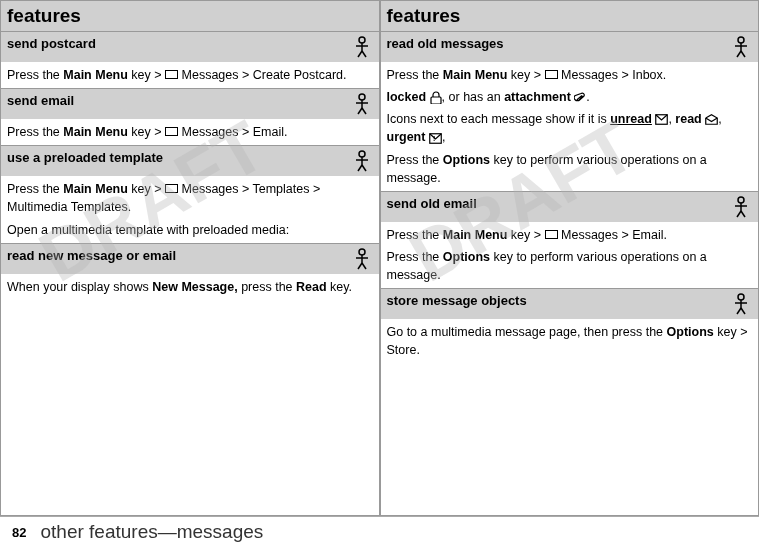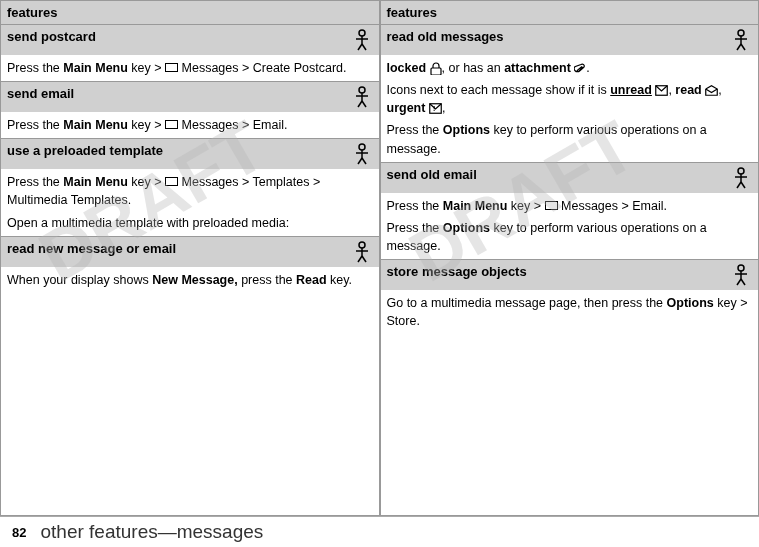--- a/index.html
+++ b/index.html
@@ -36,21 +36,21 @@
 
     .column + .column {
       border-left: none;
     }
 
     .col-header {
       background: #d0d0d0;
       border-bottom: 1px solid #999;
       padding: 4px 6px;
       font-weight: bold;
-      font-size: 13px;
+      font-size: 19px;
     }
 
     .section {
       border-bottom: 1px solid #999;
       position: relative;
     }
 
     .section-header {
       background: #d0d0d0;
       padding: 4px 6px 4px 6px;
@@ -248,20 +248,21 @@
             <svg viewBox="0 0 22 22" xmlns="http://www.w3.org/2000/svg">
               <circle cx="11" cy="4" r="3" fill="none" stroke="#000" stroke-width="1.5"></circle>
               <line x1="11" y1="7" x2="11" y2="15" stroke="#000" stroke-width="1.5"></line>
               <line x1="5" y1="10" x2="17" y2="10" stroke="#000" stroke-width="1.5"></line>
               <line x1="11" y1="15" x2="7" y2="21" stroke="#000" stroke-width="1.5"></line>
               <line x1="11" y1="15" x2="15" y2="21" stroke="#000" stroke-width="1.5"></line>
             </svg>
           </span>
         </div>
         <div class="section-body">
+          <p>Press the <span class="bold-inline">Main Menu</span> key &gt; <span class="msg-envelope"></span> Messages &gt; Inbox.</p>
           <p><span style="font-weight:bold;">locked</span>
             
             <svg width="12" height="13" viewBox="0 0 12 13" style="vertical-align:middle;">
                 <rect x="1" y="6" width="10" height="7" rx="1" fill="#fff" stroke="#000" stroke-width="1.2"></rect>
                 <path d="M3,6 V4 a3,3 0 0,1 6,0 V6" fill="none" stroke="#000" stroke-width="1.2"></path>
               </svg>, or has an <span style="font-weight:bold;">attachment</span>
             
             <svg width="12" height="13" viewBox="0 0 12 13" style="vertical-align:middle;">
                 <path d="M9,5 L5,9 a3,3,0,0,1-4.2-4.2 L7,2.5 a2,2,0,0,1,2.8,2.8 L5,9.5 a1,1,0,0,1-1.4-1.4 L8,4.5" fill="none" stroke="#000" stroke-width="1.2"></path>
               </svg>.</p>

